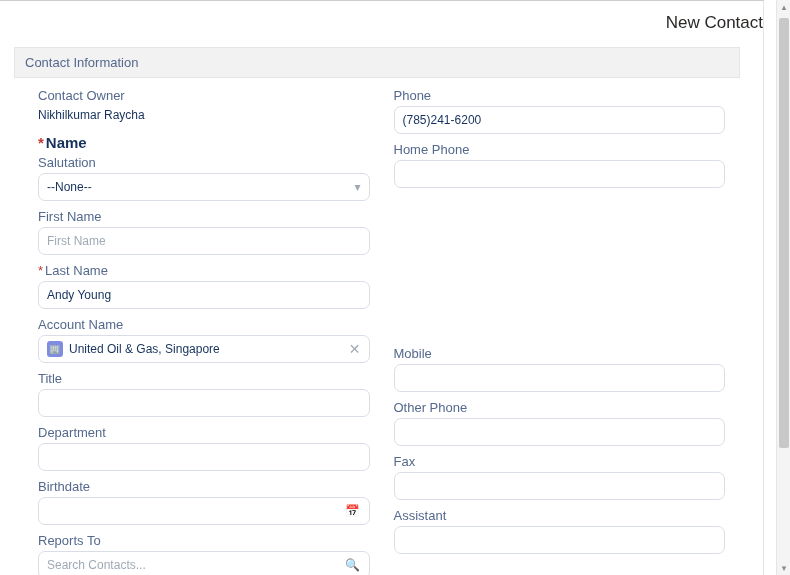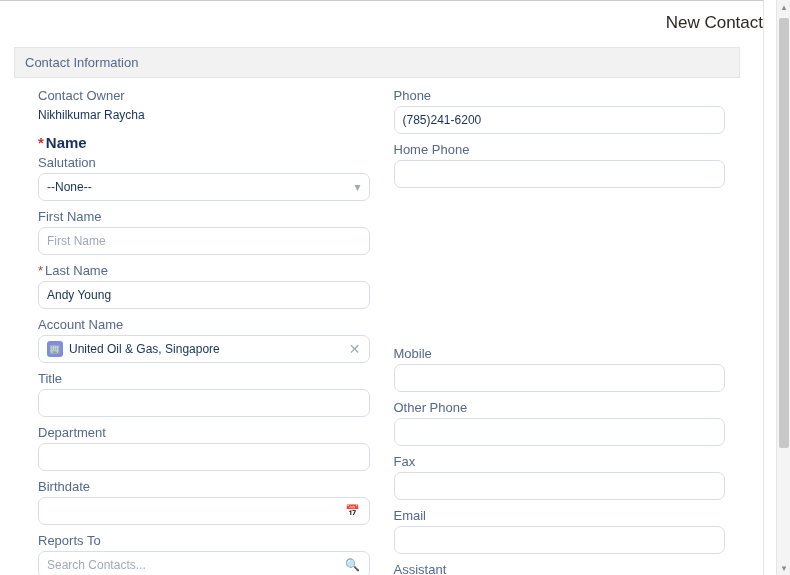--- a/index.html
+++ b/index.html
@@ -260,26 +260,20 @@
           </div>
       </div>
 
       <div class="field">
         <span class="lbl">Fax</span>
         <div class="ctl">
             <input value="" style="">
           </div>
       </div>
 
-      <div class="field">
-        <span class="lbl">Email</span>
-        <div class="ctl">
-            <input value="" style="">
-          </div>
-      </div>
 
       <div class="field">
         <span class="lbl">Assistant</span>
         <div class="ctl">
             <input value="" style="">
           </div>
       </div>
 
     </div>
   </div>

